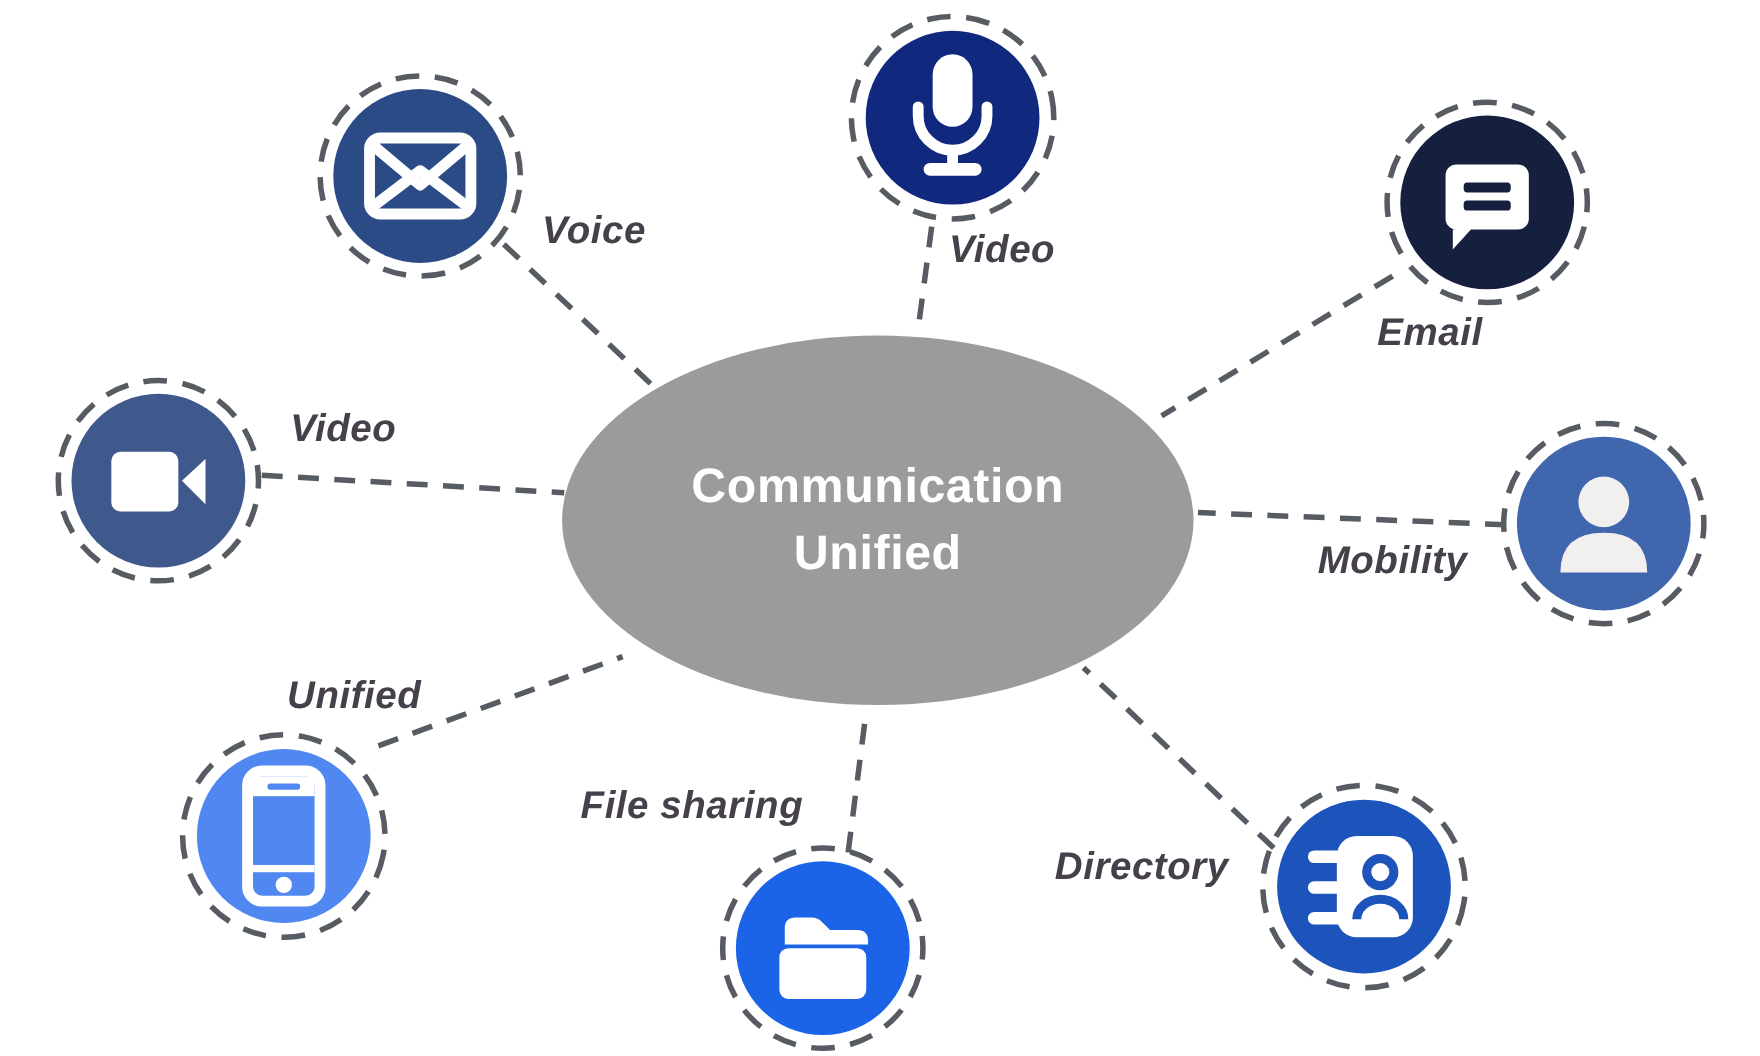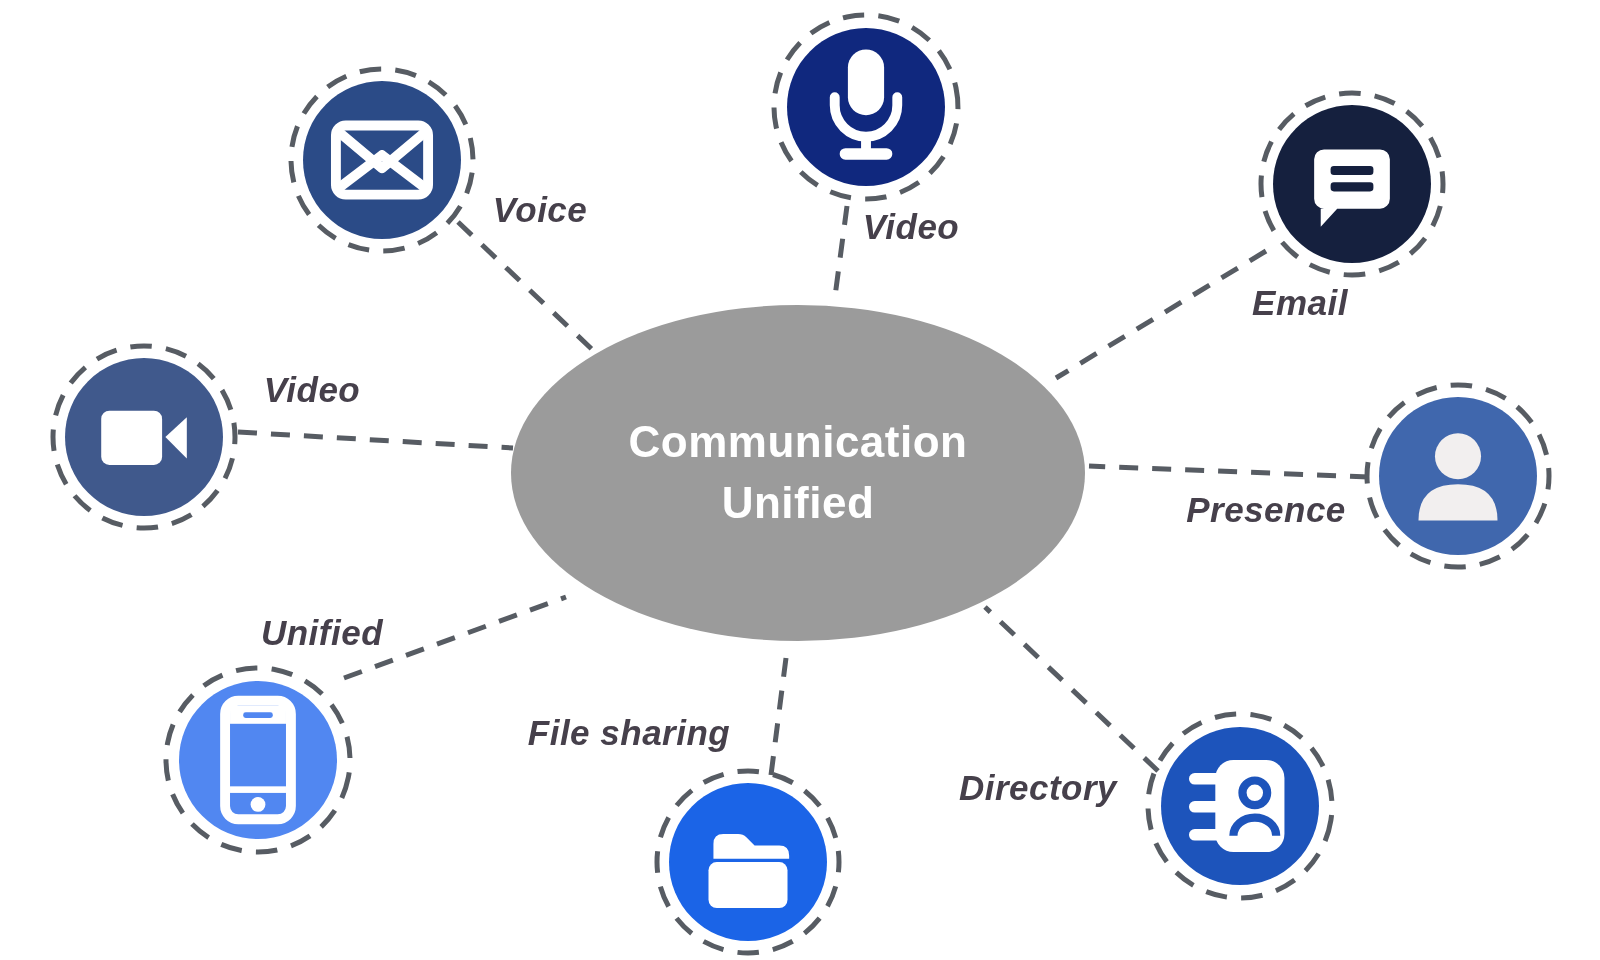--- a/index.html
+++ b/index.html
@@ -116,21 +116,21 @@
   <div class="label label--chat">Email</div>
 
   <div class="node node--presence" style="--c: #4067AD;">
     <span class="bubble">
       <svg viewBox="0 0 96 96">
         <circle cx="48" cy="36" r="14" fill="#F2EFEF"></circle>
         <path d="M24 75 q0 -22 24 -22 q24 0 24 22 z" fill="#F2EFEF"></path>
       </svg>
     </span>
   </div>
-  <div class="label label--presence">Presence</div>
+  <div class="label label--presence">Mobility</div>
 
   <div class="node node--directory" style="--c: #1D54BB;">
     <span class="bubble">
       <svg viewBox="0 0 96 96">
         <rect x="33" y="20" width="42" height="56" rx="11" fill="#fff"></rect>
         <rect x="17" y="28" width="23" height="7" rx="3.5" fill="#fff"></rect>
         <rect x="17" y="45" width="23" height="7" rx="3.5" fill="#fff"></rect>
         <rect x="17" y="62" width="23" height="7" rx="3.5" fill="#fff"></rect>
         <circle cx="57" cy="40" r="7.5" fill="none" stroke="currentColor" stroke-width="5"></circle>
         <path d="M44 66 a13 11 0 0 1 26 0" fill="none" stroke="currentColor" stroke-width="5"></path>

